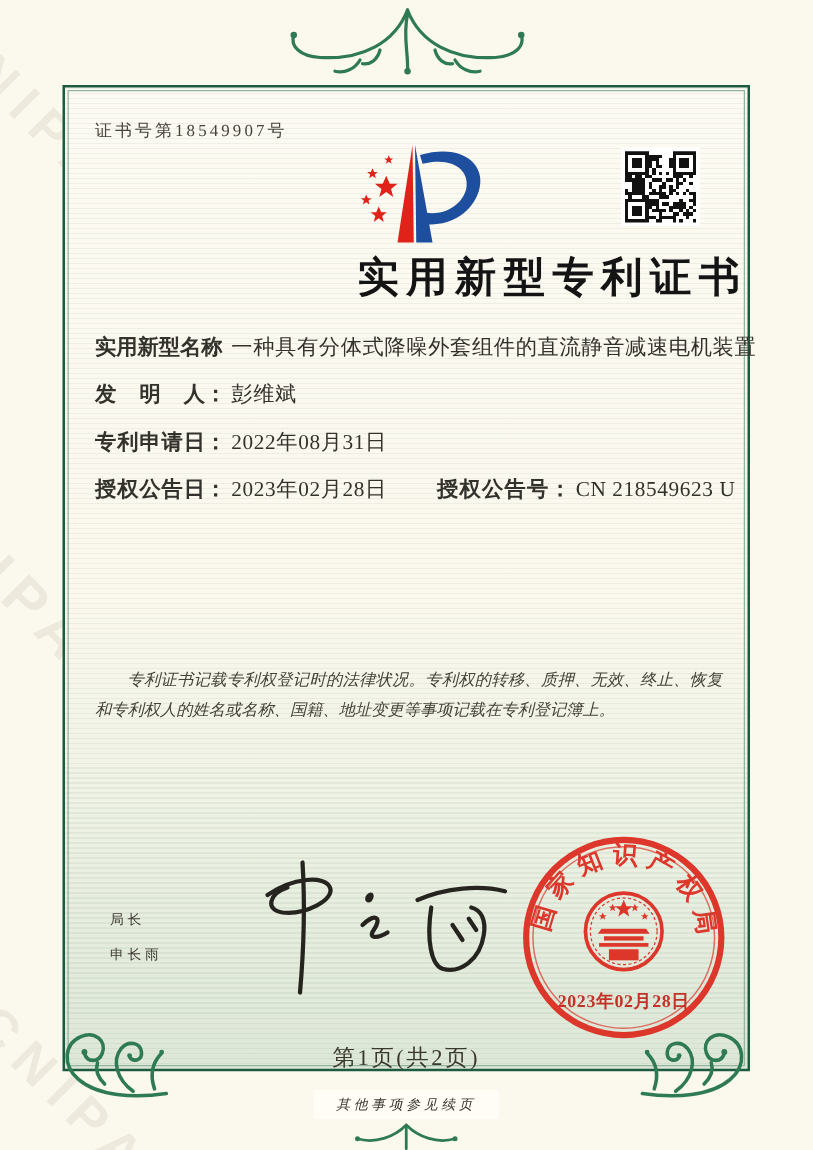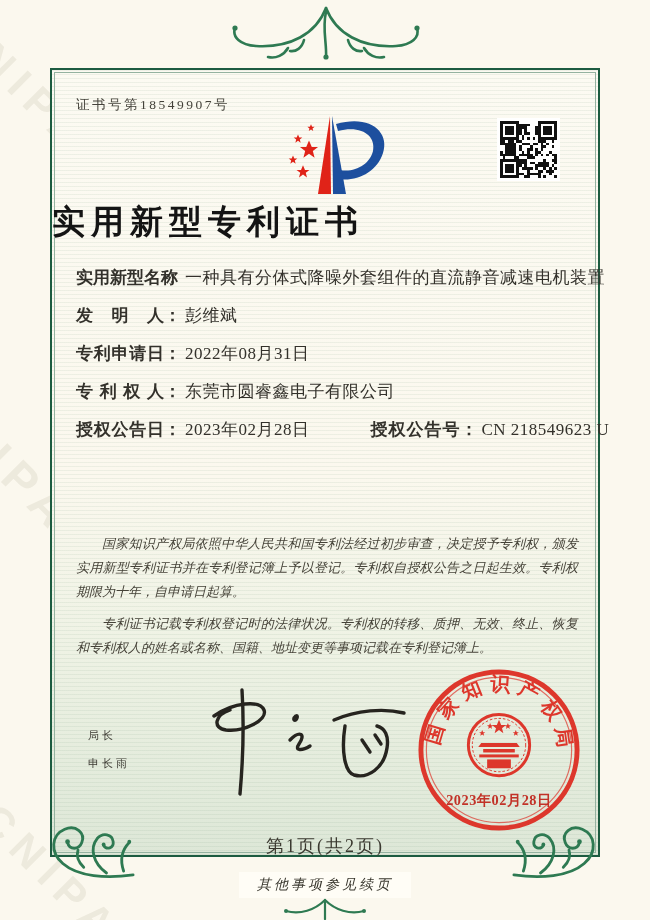--- a/index.html
+++ b/index.html
@@ -13,46 +13,46 @@
   .frame{position:absolute;left:50px;top:68px;width:546px;height:785px;
          border:2.5px solid #1c5b40;
          background:
            repeating-linear-gradient(0deg, rgba(110,150,120,0.10) 0 1px, rgba(0,0,0,0) 1px 4px),
            linear-gradient(180deg,#fcfaf2 0%,#fbf8ee 52%,#eef2e4 74%,#dde7d7 100%);}
   .frame-inner{position:absolute;inset:2px;border:1px solid #94b2a0;pointer-events:none;}
   
   .cert-no{position:absolute;left:24px;top:26px;font-size:13.5px;letter-spacing:2.5px;color:#44423a;}
   .logo{position:absolute;left:218px;top:38px;width:128px;height:92px;}
   .qr{position:absolute;left:445px;top:48px;width:57px;height:57px;background:#fff;padding:3px;}
-  .title{position:absolute;left:0;top:130px;width:100%;text-align:left;
+  .title{position:absolute;left:0;top:130px;width:100%;text-align:right;
          font-size:33px;font-weight:900;color:#141414;letter-spacing:6px;}
   
   .fields{position:absolute;left:24px;top:196px;width:502px;font-size:17px;color:#33312b;}
   .field-row{height:24px;margin-bottom:14px;white-space:nowrap;}
   .flabel{display:inline-block;width:88px;text-align:justify;text-align-last:justify;
           vertical-align:top;font-weight:600;}
   .fcolon{display:inline-block;margin-right:4px;font-weight:600;}
   .fvalue{letter-spacing:0.5px;}
-  .grant2{margin-left:61px;}
+  .grant2{margin-left:40px;}
   .grant2 .glabel{font-weight:600;letter-spacing:1px;}
   
   .paras{position:absolute;left:24px;top:462px;width:502px;font-size:13px;line-height:1.85;
          color:#454238;font-style:italic;text-align:justify;}
   .paras p{margin:0 0 8px 0;text-indent:2em;}
   
   .signer{position:absolute;left:36px;top:658px;font-size:11px;color:#3c3a33;letter-spacing:3px;}
   .signer div{margin-bottom:13px;}
   .signature{position:absolute;left:130px;top:612px;width:250px;height:125px;}
   
   .seal{position:absolute;left:363px;top:596px;width:168px;height:168px;opacity:0.93;}
   
   .page-no{position:absolute;left:0;top:764px;width:100%;text-align:center;
            font-size:18px;color:#3a382f;letter-spacing:2px;}
   .note-wrap{position:absolute;left:0;top:872px;width:100%;text-align:center;}
-  .note{display:inline-block;background:#fffdf6;padding:4px 18px;font-size:14px;
+  .note{display:inline-block;background:#fffdf6;padding:4px 18px;font-size:11px;
         font-style:italic;color:#38362d;letter-spacing:3px;}
   
   .orn{position:absolute;}
   .orn-top{left:226px;top:0;}
   .orn-bl{left:40px;top:808px;}
   .orn-br{left:512px;top:808px;transform:scaleX(-1);}
   .orn-bc{left:280px;top:898px;}
 </style>
 </head>
 <body>
@@ -337,29 +337,25 @@
       <div class="field-row">
         <span class="flabel">实用新型名称</span><span class="fcolon">：</span><span class="fvalue">一种具有分体式降噪外套组件的直流静音减速电机装置</span>
       </div>
       <div class="field-row">
         <span class="flabel">发明人</span><span class="fcolon">：</span><span class="fvalue">彭维斌</span>
       </div>
       <div class="field-row">
         <span class="flabel">专利申请日</span><span class="fcolon">：</span><span class="fvalue">2022年08月31日</span>
       </div>
       <div class="field-row">
-        <span class="flabel">专利权人</span><span class="fcolon">：</span><span class="fvalue">东莞市圆睿鑫电子有限公司</span>
-      </div>
-      <div class="field-row">
         <span class="flabel">授权公告日</span><span class="fcolon">：</span><span class="fvalue">2023年02月28日</span><span class="grant2"><span class="glabel">授权公告号</span><span class="fcolon">：</span><span class="fvalue">CN 218549623 U</span></span>
       </div>
     </div>
 
     <div class="paras">
-      <p>国家知识产权局依照中华人民共和国专利法经过初步审查，决定授予专利权，颁发实用新型专利证书并在专利登记簿上予以登记。专利权自授权公告之日起生效。专利权期限为十年，自申请日起算。</p>
       <p>专利证书记载专利权登记时的法律状况。专利权的转移、质押、无效、终止、恢复和专利权人的姓名或名称、国籍、地址变更等事项记载在专利登记簿上。</p>
     </div>
 
     <div class="signer">
       <div>局长</div>
       <div>申长雨</div>
     </div>
 
     <svg class="signature" viewBox="0 0 250 125">
       <g fill="none" stroke="#26241f" stroke-width="3.4" stroke-linecap="round" stroke-linejoin="round">

